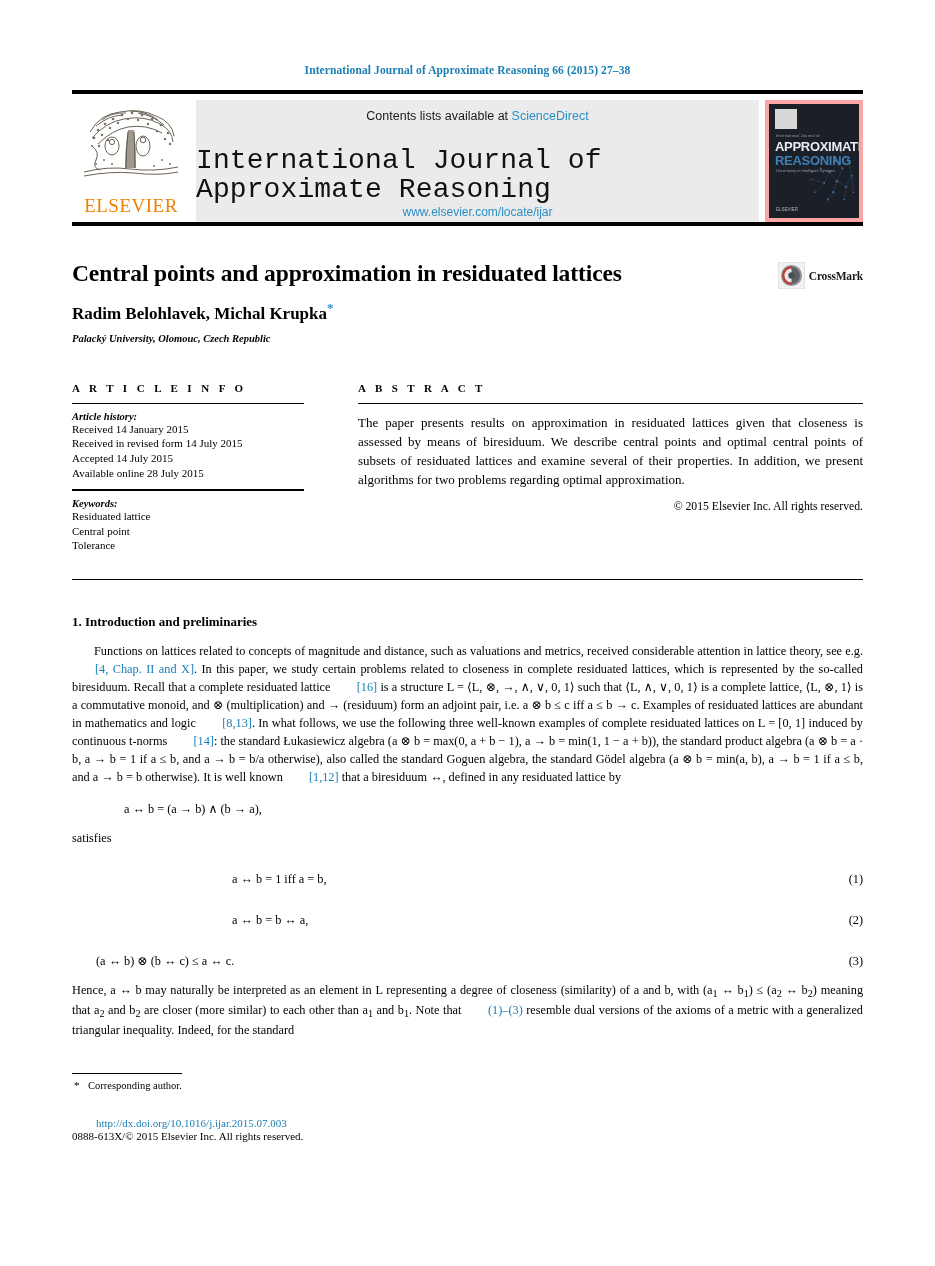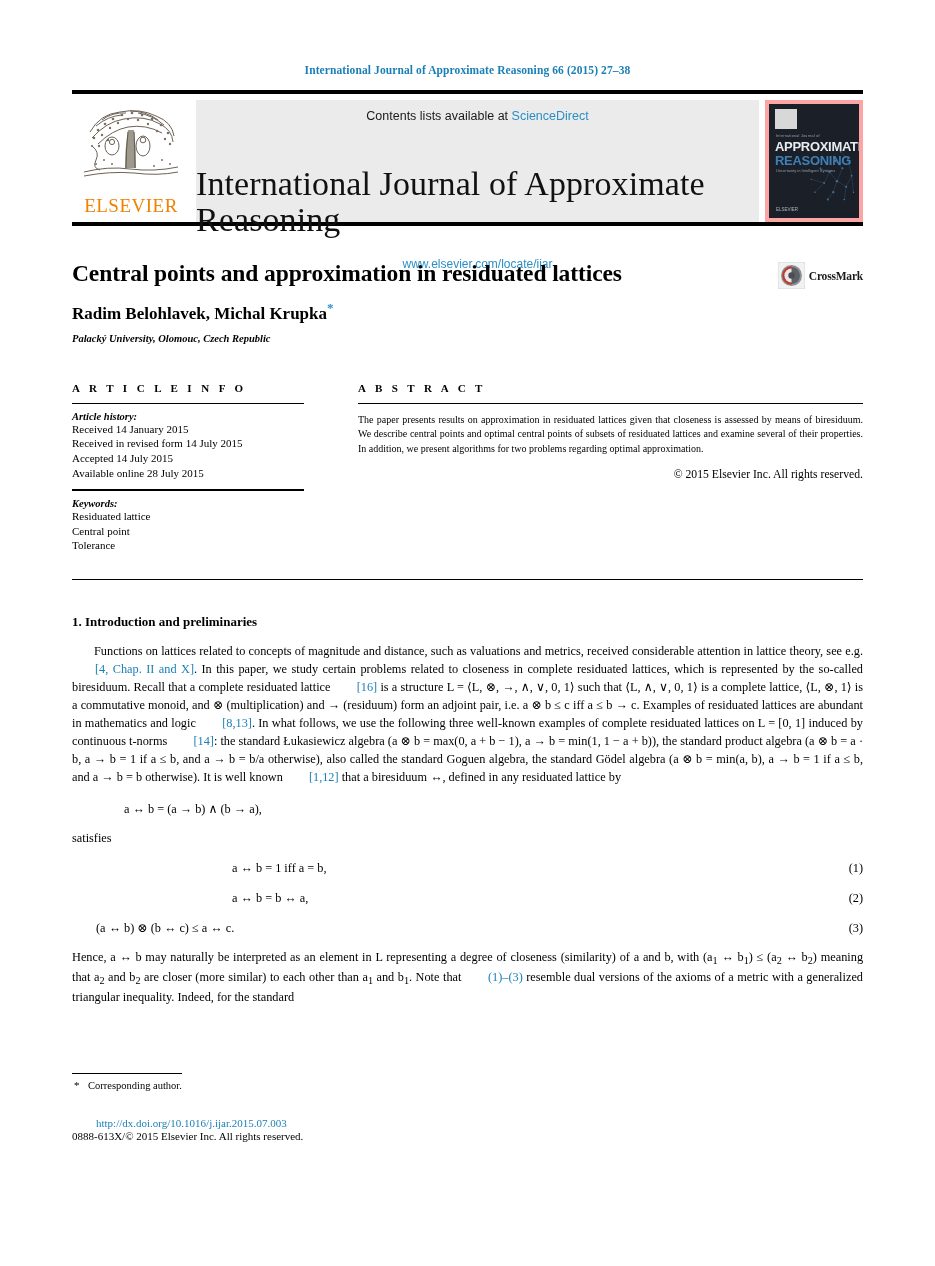--- a/index.html
+++ b/index.html
@@ -71,31 +71,30 @@
   .banner {
     flex: 1 1 auto;
     background: #ebebeb;
     margin: 0 6px;
     display: flex;
     flex-direction: column;
     justify-content: space-between;
     align-items: center;
     padding: 9px 0 10px 0;
     box-sizing: border-box;
-    gap: 20px;
   }
   .banner-top {
     font-family: "Liberation Sans", sans-serif;
     font-size: 12.5px;
     color: #1a1a1a;
   }
   .banner-top .sd { color: #2b8fc4; }
   .banner-title {
-    font-family: Liberation Serif, serif;
-    font-size: 34px;
+    font-family: Liberation Mono, monospace;
+    font-size: 28px;
     color: #111;
     letter-spacing: 0.1px;
     line-height: 1.05;
     margin-top: 23px;
   }
   .banner-url {
     font-family: "Liberation Sans", sans-serif;
     font-size: 12px;
     color: #2b8fc4;
   }
@@ -196,21 +195,21 @@
   }
   .sec-rule-top { border-top: 1px solid #000; margin-top: 9px; }
   .sec-rule-mid { border-top: 2px solid #000; margin: 9px 0 7px 0; }
   .hist-head, .kw-head {
     font-style: italic; font-weight: bold; font-size: 10.5px; margin-top: 7px;
   }
   .hist-line, .kw-line {
     font-size: 11px; line-height: 1.33;
   }
   .abs-body {
-    font-size: 10px;
+    font-size: 13px;
     line-height: 1.47;
     text-align: justify;
     margin-top: 9px;
   }
   .abs-copy {
     font-size: 11.7px;
     text-align: right;
     margin-top: 11px;
   }
 
@@ -232,21 +231,21 @@
   p.noindent { text-indent: 0; }
   .ref { color: #1a7fb5; padding-left: 23px; }
   .eq-display {
     font-size: 12.3px;
     margin: 15px 0 0 52px;
   }
   .eq-row {
     display: flex;
     align-items: center;
     font-size: 12.3px;
-    margin-top: 15px;
+    margin-top: 26px;
   }
   .eq-row .eq-body { margin-left: 160px; }
   .eq-row.eq-wide .eq-body { margin-left: 24px; }
   .eq-row .eq-num { margin-left: auto; }
   .satisfies { font-size: 12.3px; margin-top: 14px; }
 
   
   .footer {
     position: absolute;
     left: 72px;

